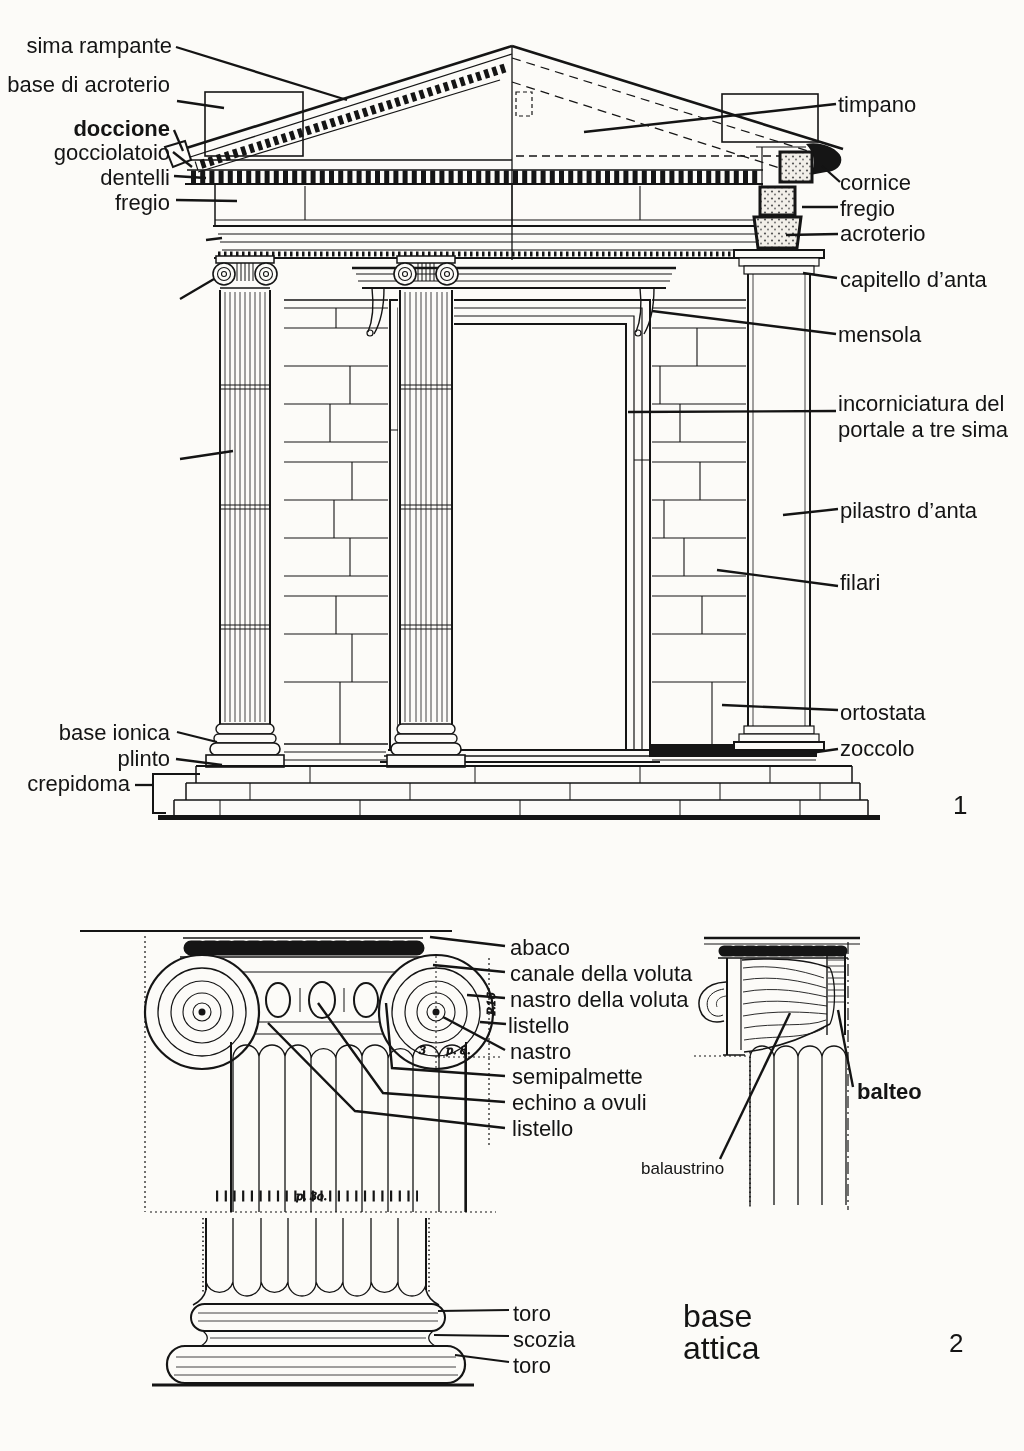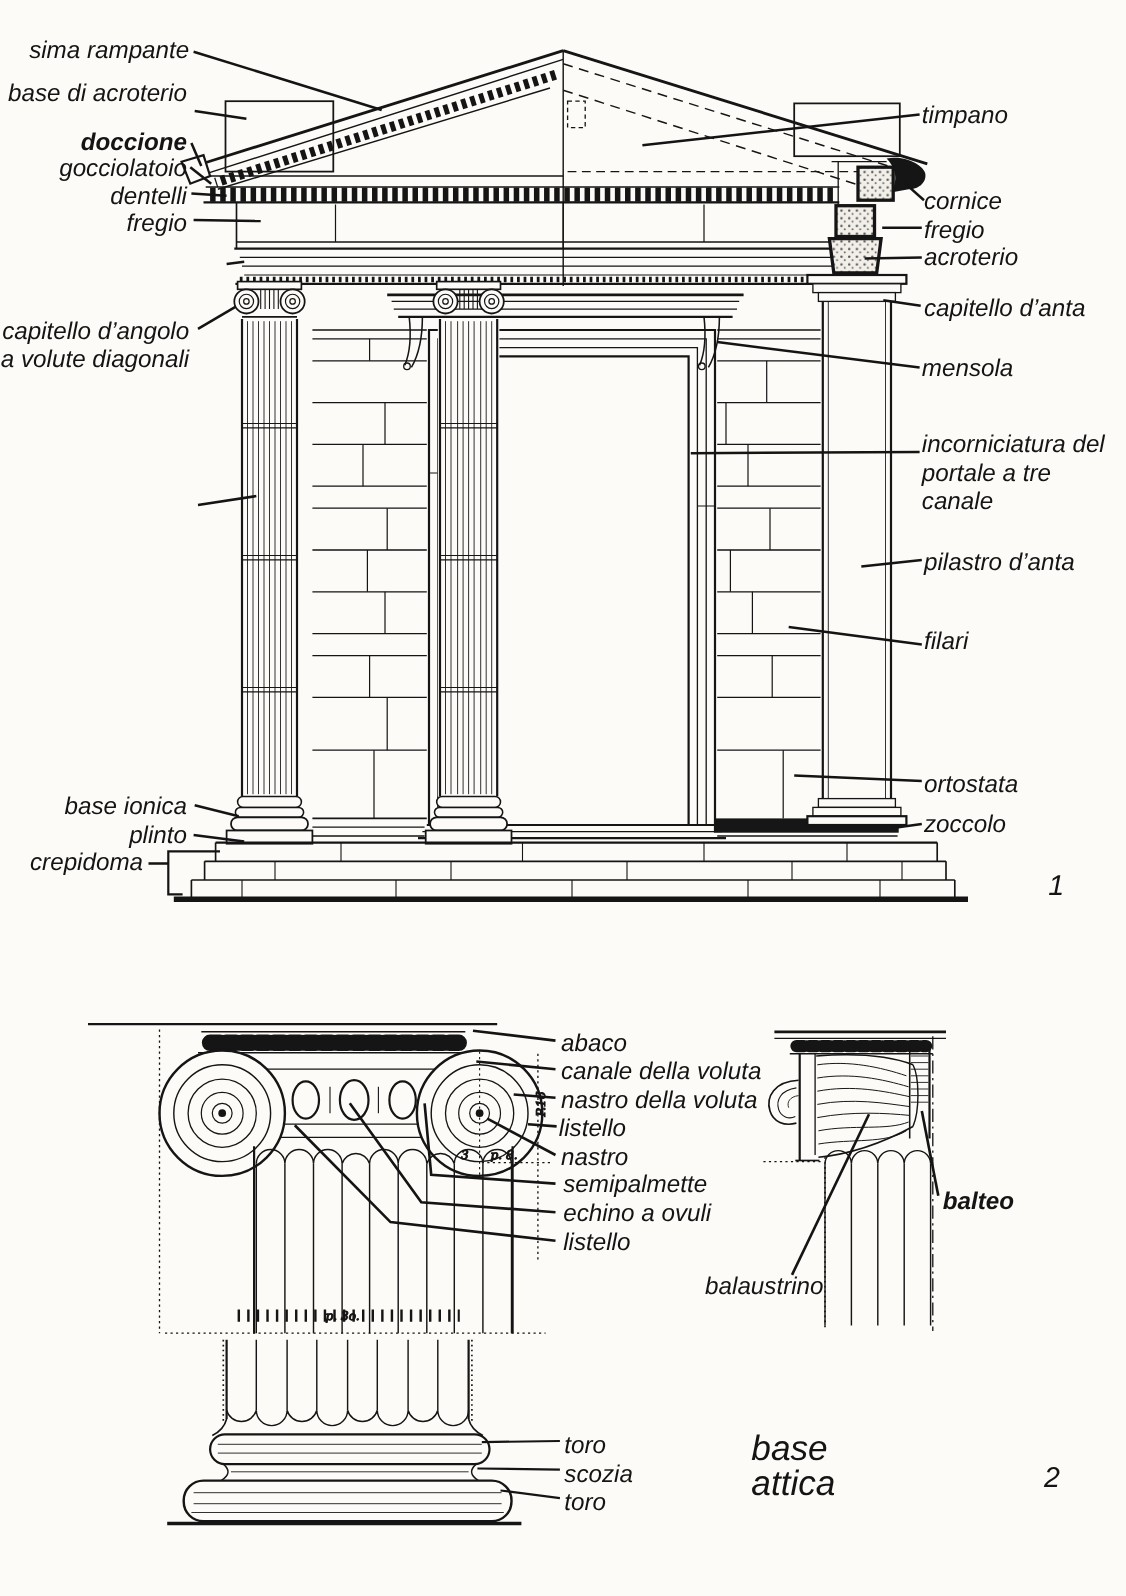--- a/index.html
+++ b/index.html
@@ -1,22 +1,22 @@
 <!DOCTYPE html>
 <html><head>
 <meta charset="utf-8">
 <style>
   html,body{margin:0;padding:0;background:#e8e8e8;}
   #page{position:relative;width:1024px;height:1451px;background:#fcfbf8;overflow:hidden;
         font-family:"Liberation Sans", sans-serif;}
   #art{position:absolute;left:0;top:0;}
-  .lbl{position:absolute;font-size:22px;line-height:26px;color:#141414;white-space:pre-line;font-style:italic;}
+  .lbl{position:absolute;font-size:22px;line-height:26px;color:#141414;white-space:pre-line;}
   .ra{text-align:right;}
   .b{font-weight:bold;}
-  .sm{font-size:22px;line-height:20px;}
+  .sm{font-size:17px;line-height:20px;}
   .big{font-size:32px;line-height:32px;}
   .num{font-size:26px;}
   svg text.dim{font-family:"DejaVu Serif", serif;font-style:italic;font-size:11px;fill:#2b2b2b;}
 </style>
 </head>
 <body>
 
 <div id="page">
 
 <svg id="art" width="1024" height="1451" viewBox="0 0 1024 1451">
@@ -306,34 +306,32 @@
     <path d="M509,1362 L455,1355" stroke-width="2"></path>
   </g>
 </svg>
 
   <div class="lbl ra" style="right:852px;top:33px">sima rampante</div>
   <div class="lbl ra" style="right:854px;top:72px">base di acroterio</div>
   <div class="lbl ra b" style="right:854px;top:116px">doccione</div>
   <div class="lbl ra" style="right:854px;top:140px">gocciolatoio</div>
   <div class="lbl ra" style="right:854px;top:165px">dentelli</div>
   <div class="lbl ra" style="right:854px;top:190px">fregio</div>
-  <div class="lbl ra" style="right:852px;top:288px">capitello d’angolo
-a volute diagonali</div>
   <div class="lbl ra" style="right:854px;top:720px">base ionica</div>
   <div class="lbl ra" style="right:854px;top:746px">plinto</div>
   <div class="lbl ra" style="right:894px;top:771px">crepidoma</div>
 
   <div class="lbl" style="left:838px;top:92px">timpano</div>
   <div class="lbl" style="left:840px;top:170px">cornice</div>
   <div class="lbl" style="left:840px;top:196px">fregio</div>
   <div class="lbl" style="left:840px;top:221px">acroterio</div>
   <div class="lbl" style="left:840px;top:267px">capitello d’anta</div>
   <div class="lbl" style="left:838px;top:322px">mensola</div>
   <div class="lbl" style="left:838px;top:391px">incorniciatura del
-portale a tre canale</div>
+portale a tre sima</div>
   <div class="lbl" style="left:840px;top:498px">pilastro d’anta</div>
   <div class="lbl" style="left:840px;top:570px">filari</div>
   <div class="lbl" style="left:840px;top:700px">ortostata</div>
   <div class="lbl" style="left:840px;top:736px">zoccolo</div>
   <div class="lbl num" style="left:953px;top:792px">1</div>
 
   <div class="lbl" style="left:510px;top:935px">abaco</div>
   <div class="lbl" style="left:510px;top:961px">canale della voluta</div>
   <div class="lbl" style="left:510px;top:987px">nastro della voluta</div>
   <div class="lbl" style="left:508px;top:1013px">listello</div>

